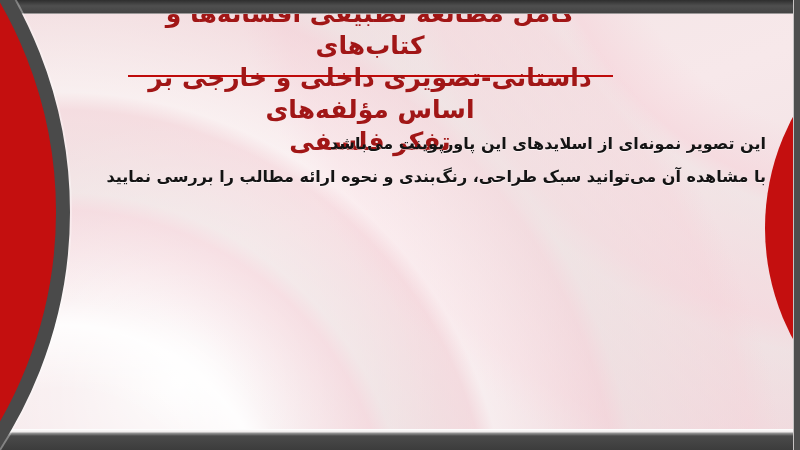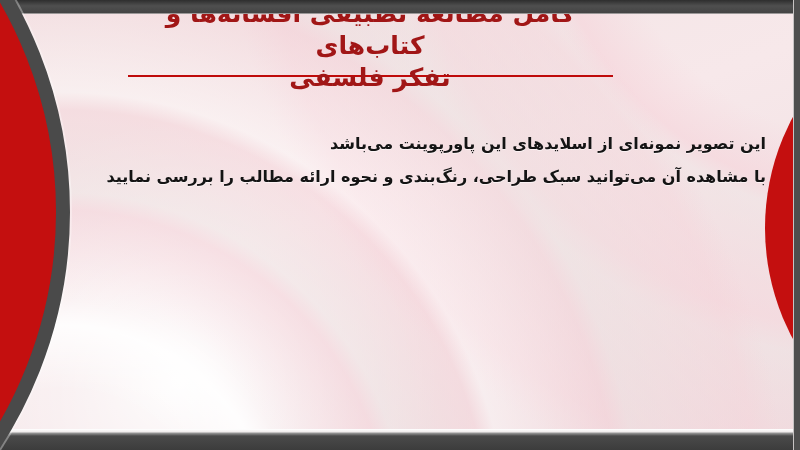--- a/index.html
+++ b/index.html
@@ -113,20 +113,21 @@
 <div id="slide">
 
   <div id="bg"></div>
 
   <div id="right-circle"></div>
 
   <div id="title-rule"></div>
 
   <div id="title" dir="rtl">
     <div class="t-line">کامل مطالعه تطبیقی افسانه‌ها و کتاب‌های</div>
+    <div class="t-line">داستانی-تصویری داخلی و خارجی بر اساس مؤلفه‌های</div>
     <div class="t-line">تفکر فلسفی</div>
   </div>
 
   <div id="body-text" dir="rtl">
     <div class="b-line">این تصویر نمونه‌ای از اسلایدهای این پاورپوینت می‌باشد</div>
     <div class="b-line">با مشاهده آن می‌توانید سبک طراحی، رنگ‌بندی و نحوه ارائه مطالب را بررسی نمایید</div>
   </div>
 
   <div id="top-bar"></div>
   <div id="bottom-bar"></div>

